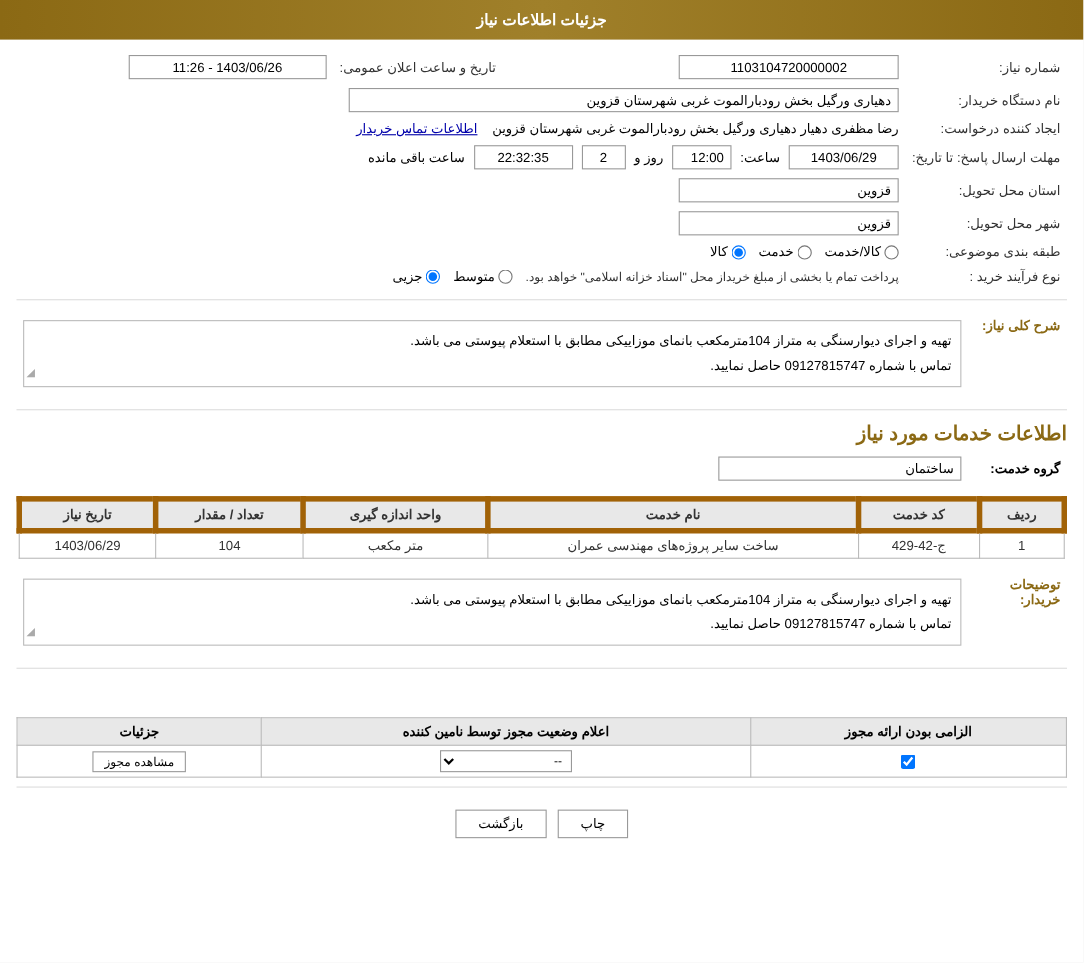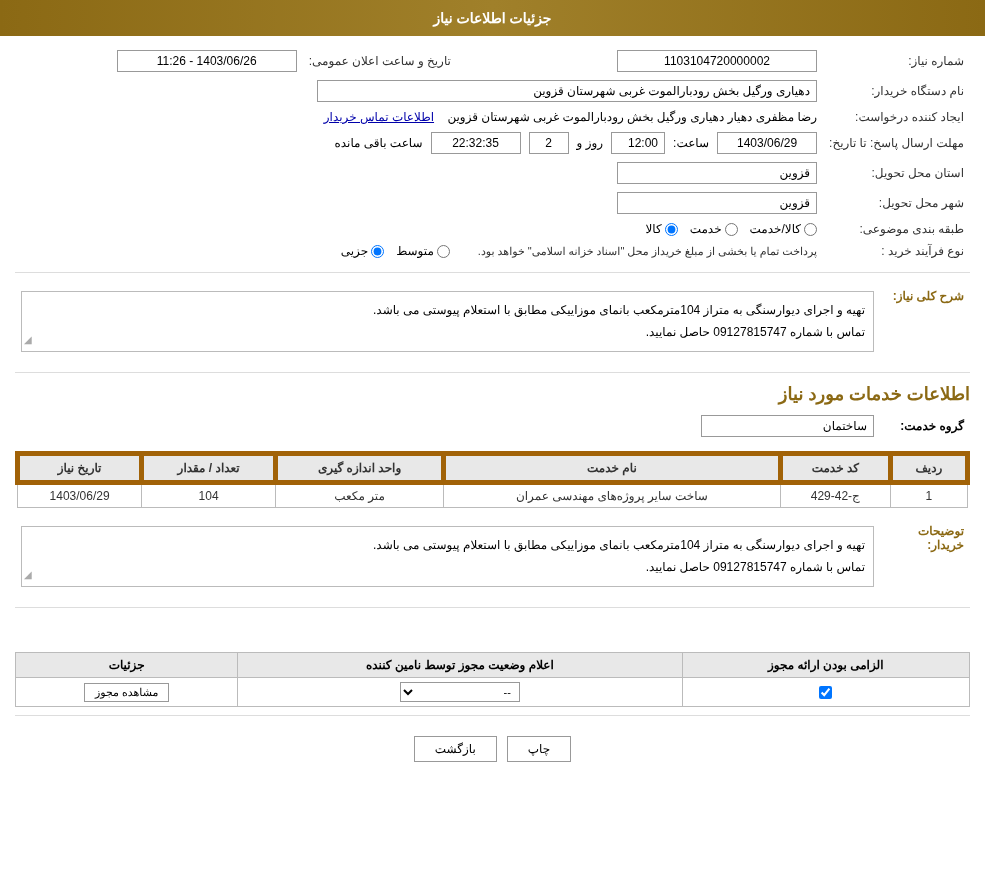--- a/index.html
+++ b/index.html
@@ -273,21 +273,21 @@
               <input type="radio" name="category" checked="" style="">
               <span>کالا</span>
             </div>
           </div>
         </td>
       </tr>
       <tr>
         <td class="label-cell">نوع فرآیند خرید :</td>
         <td colspan="4">
           <div style="display:flex; align-items:center; gap:12px; flex-direction: row;">
-            <span style="font-size:11px; color:#333;margin-left:16px;">پرداخت تمام یا بخشی از مبلغ خریداز محل "اسناد خزانه اسلامی" خواهد بود.</span>
+            <span style="font-size:11px; color:#333;">پرداخت تمام یا بخشی از مبلغ خریداز محل "اسناد خزانه اسلامی" خواهد بود.</span>
             <div class="radio-item">
               <input type="radio" name="purchase_type" style="">
               <span>متوسط</span>
             </div>
             <div class="radio-item">
               <input type="radio" name="purchase_type" checked="" style="">
               <span>جزیی</span>
             </div>
           </div>
         </td>
@@ -318,21 +318,21 @@
 
     <div class="section-title">اطلاعات خدمات مورد نیاز</div>
 
     <table class="section-table">
       <tbody>
           <tr>
         <td style="width:90px; text-align:right;">
           <span style="font-weight:bold;">گروه خدمت:</span>
         </td>
         <td>
-          <div class="value-box" style="width:173px;">ساختمان</div>
+          <div class="value-box" style="width:221px;">ساختمان</div>
         </td>
       </tr>
     </tbody>
       </table>
 
     <table class="data-table">
       <thead>
         <tr>
           <th>ردیف</th>
           <th>کد خدمت</th>

